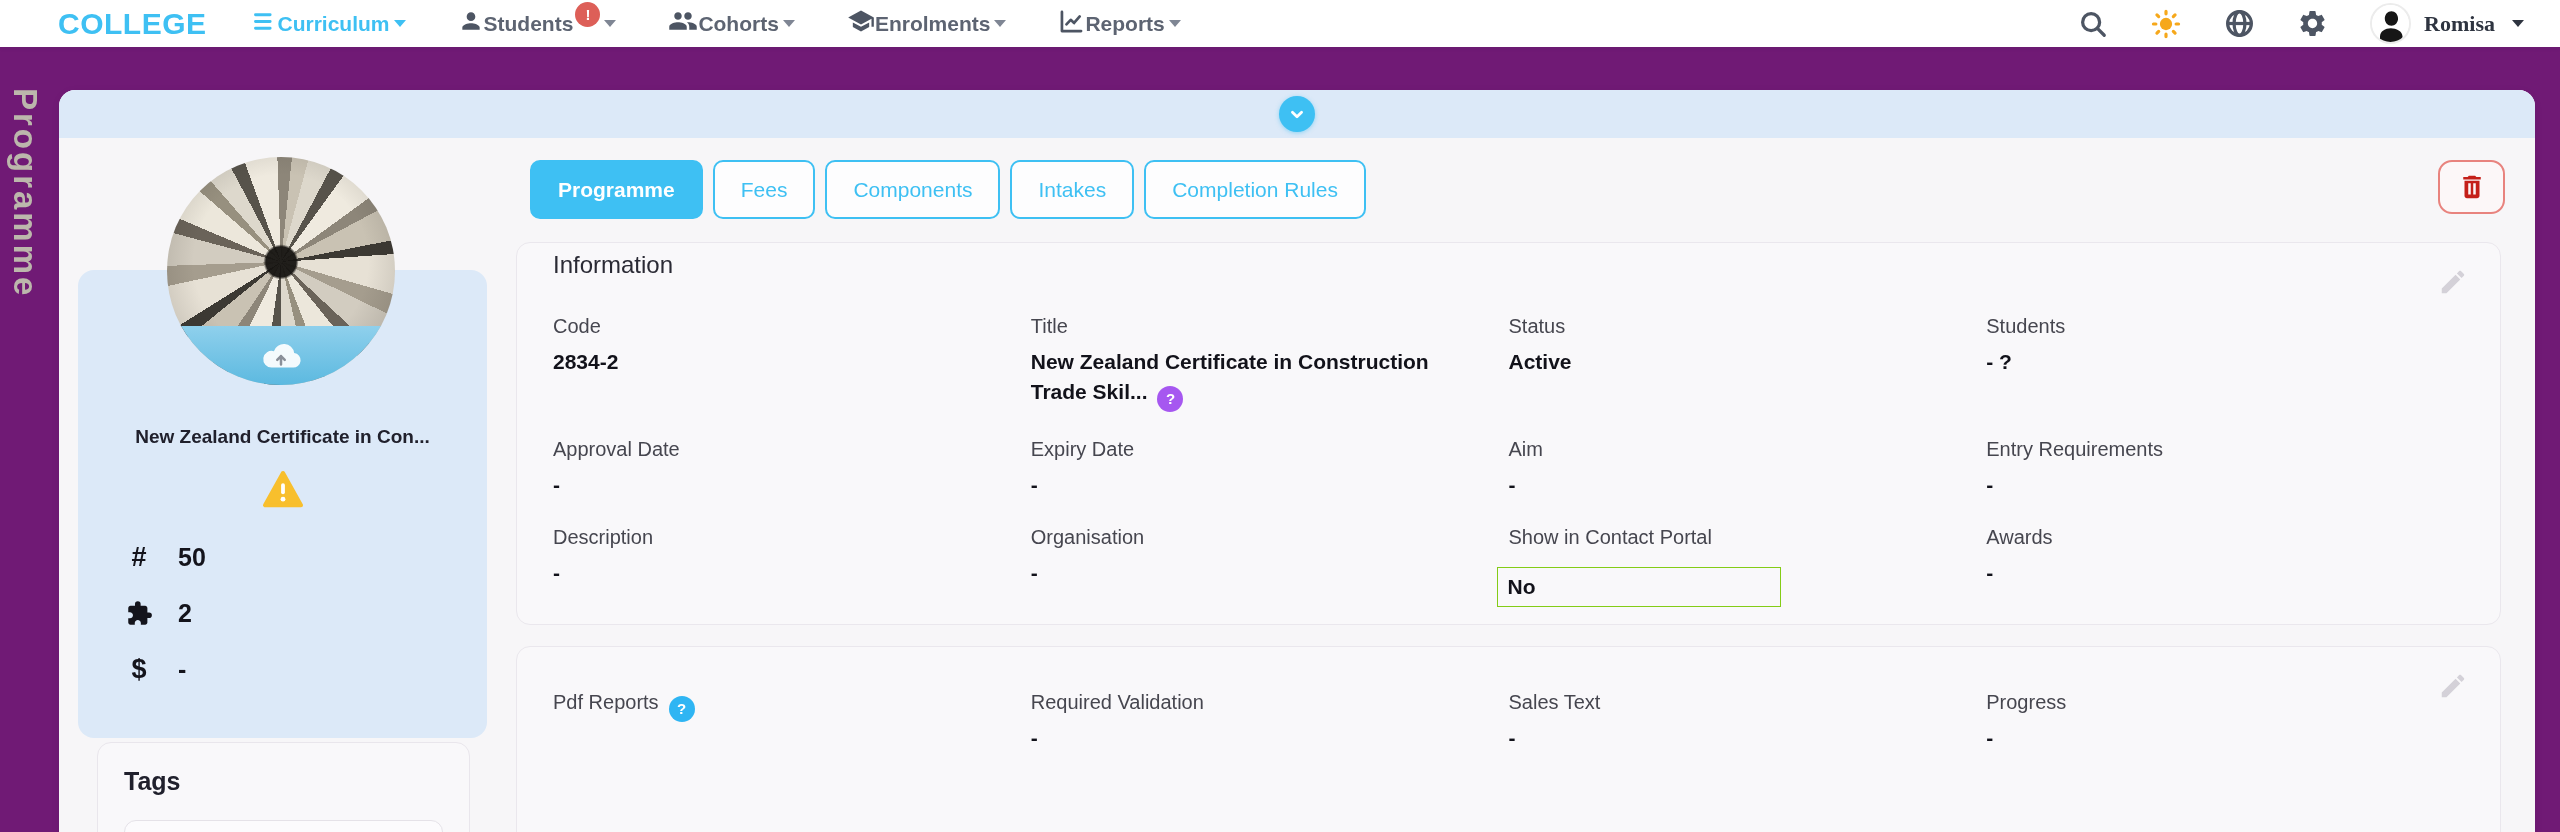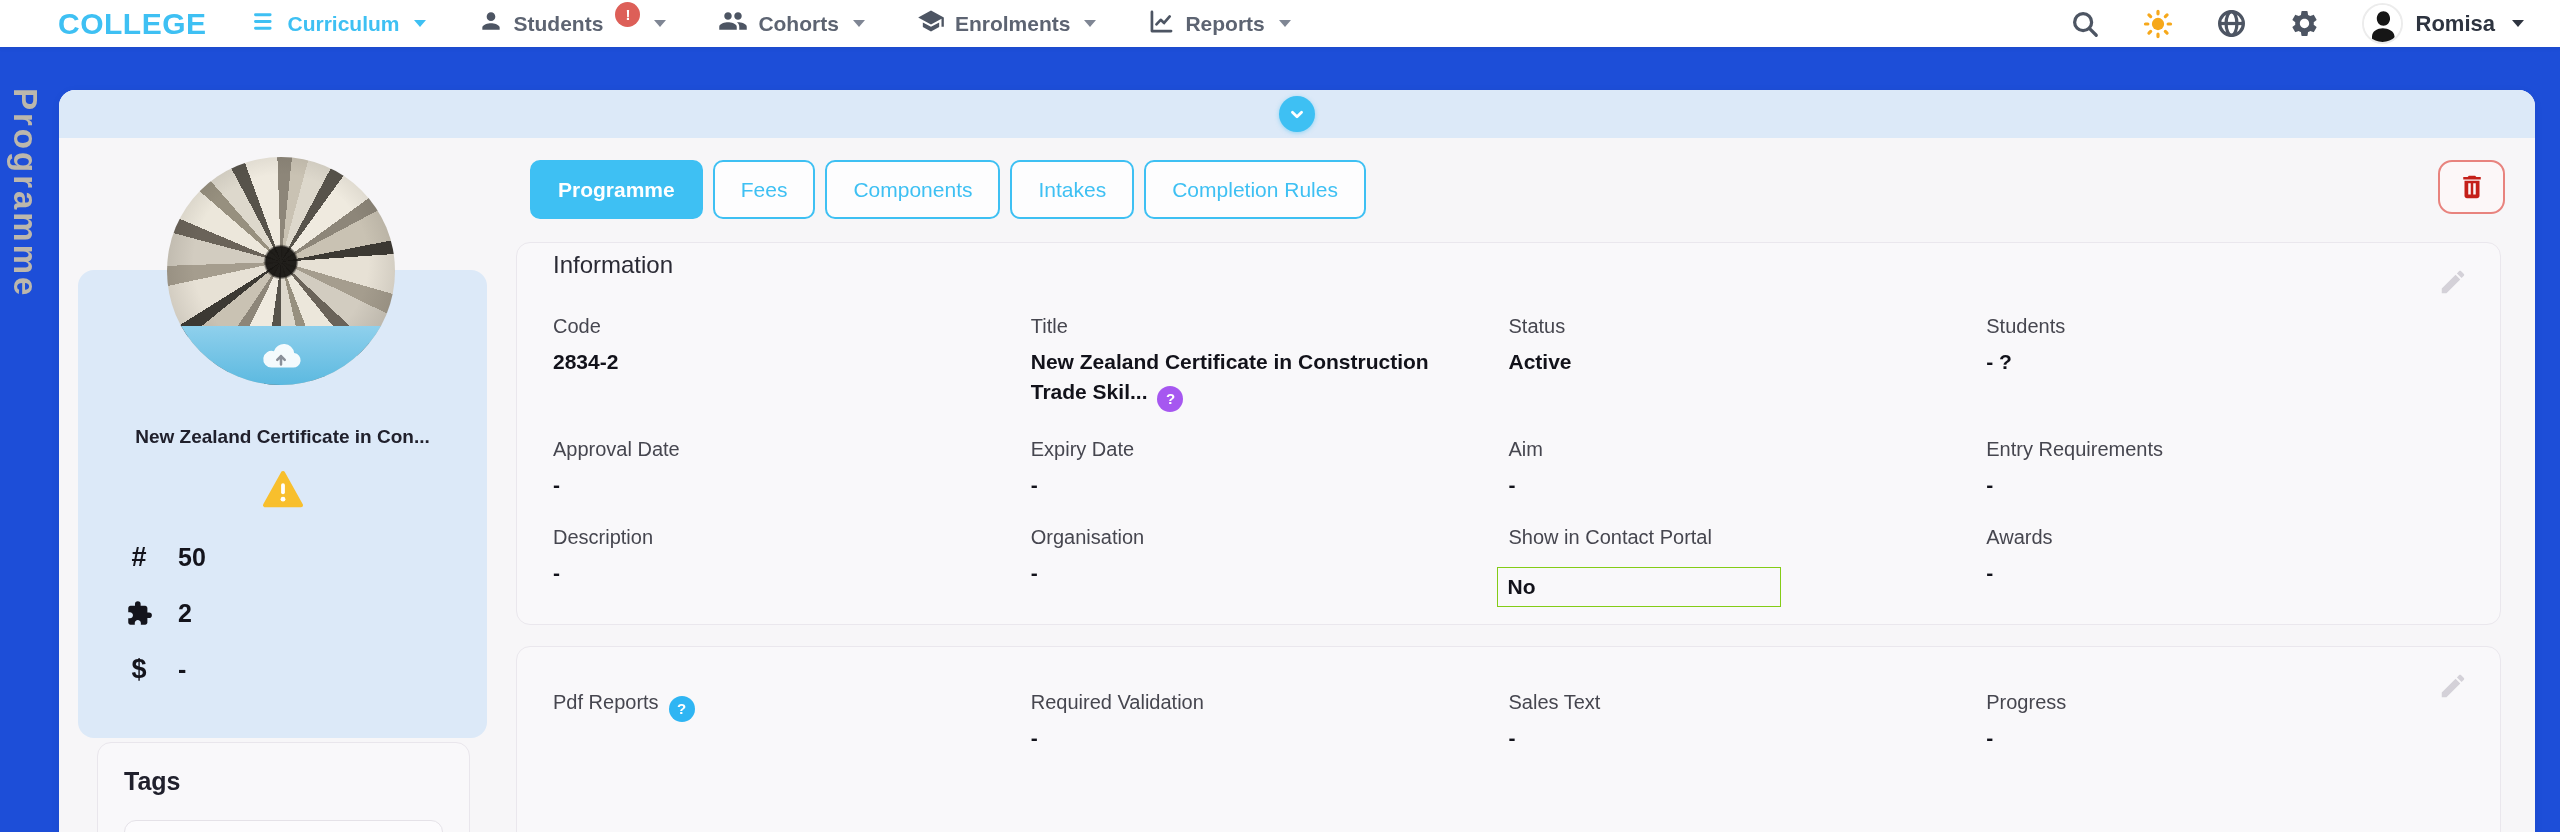--- a/index.html
+++ b/index.html
@@ -1,42 +1,42 @@
 <!DOCTYPE html>
 <html><head>
 <meta charset="utf-8">
 <style>
   * { margin:0; padding:0; box-sizing:border-box; }
   html,body { background:#d9d4c6; }
   #screen {
     position:relative; width:2560px; height:832px; overflow:hidden;
-    background:#1d4ed8; font-family:"Liberation Sans", sans-serif;
+    background:#701a75; font-family:"Liberation Sans", sans-serif;
   }
 
   
   .navbar {
     position:absolute; top:0; left:0; width:2560px; height:47px;
     background:#ffffff; display:flex; align-items:center;
     padding:0 36px 0 58px; box-shadow:0 1px 4px rgba(50,50,80,.12); z-index:30;
   }
   .logo { font-size:30px; font-weight:800; color:#3ec0f3; letter-spacing:.5px; }
   .nav-menu { display:flex; align-items:center; gap:52px; margin-left:44px; }
-  .nav-item { display:flex; align-items:center; gap:10px; font-size:21px; font-weight:600; color:#5d6472; cursor:pointer; }
+  .nav-item { display:flex; align-items:center; font-size:21px; font-weight:600; color:#5d6472; cursor:pointer; }
   .nav-item.active-nav { color:#3ec0f3; }
   .caret { width:0; height:0; border-left:6px solid transparent; border-right:6px solid transparent; border-top:7px solid #7f8694; margin-left:4px; }
   .nav-badge {
     width:25px; height:25px; border-radius:50%; background:#dd5f58; color:#fff;
     font-size:15px; font-weight:700; display:flex; align-items:center; justify-content:center;
     transform:translateY(-9px); margin-left:2px;
   }
   .nav-right { margin-left:auto; display:flex; align-items:center; gap:42px; }
   .icon-btn { display:flex; align-items:center; cursor:pointer; }
   .user-chip { display:flex; align-items:center; gap:13px; cursor:pointer; }
   .user-avatar { width:41px; height:41px; border-radius:50%; border:2px solid #ececec; overflow:hidden; background:#fff; }
-  .user-name { font-size:22px; font-weight:600; color:#2e3440; }
+  .user-name { font-size:22px; font-weight:600; color:#2e3440;font-family:Liberation Serif, serif; }
 
   
   .vertical-label {
     position:absolute; left:6px; top:88px; writing-mode:vertical-rl;
     font-size:33px; font-weight:700; color:#bcb7ac; letter-spacing:3px; z-index:1;
   }
   .main-card {
     position:absolute; left:59px; top:90px; width:2476px; height:742px;
     background:#f7f6f8; border-radius:16px 16px 0 0; box-shadow:0 2px 10px rgba(0,0,0,.06);
   }

